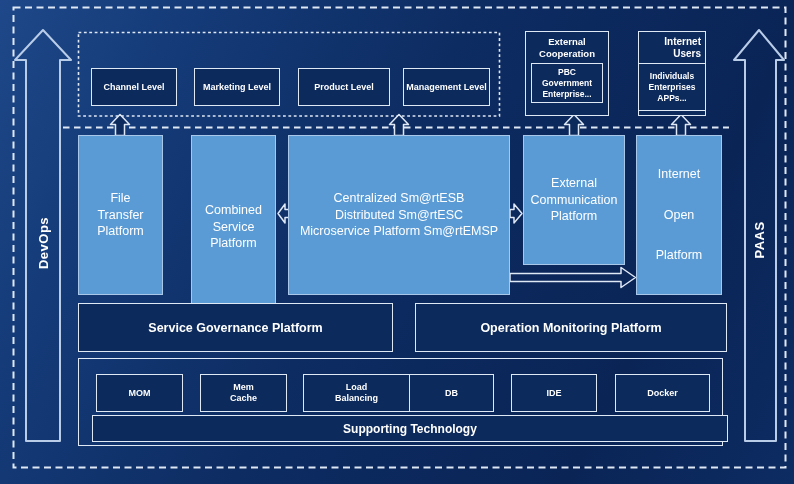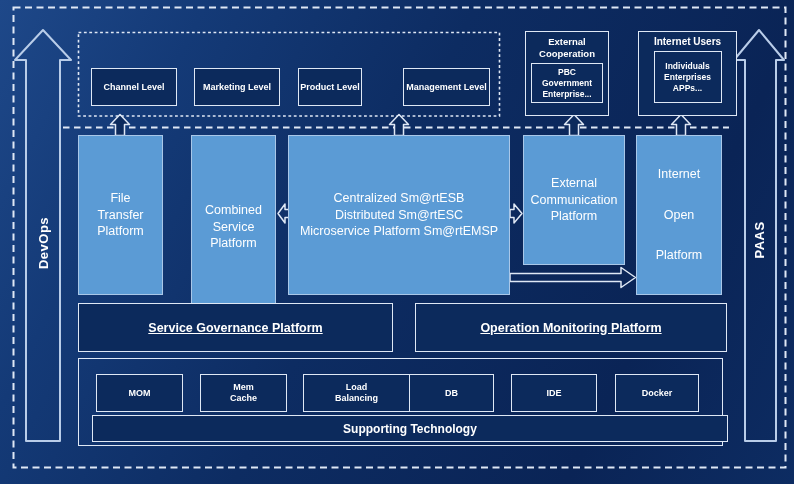--- a/index.html
+++ b/index.html
@@ -18,21 +18,21 @@
   .platform{
     background:var(--accent,#5b9bd5);border:1px solid var(--accent-border,#a9c7e8);
     display:flex;flex-direction:column;align-items:center;justify-content:center;
     text-align:center;font-size:12.5px;line-height:16.5px;font-weight:400;
   }
   .darkbox{
     background:var(--panel,#0c2a5c);border:1.5px solid var(--line,#dfe8f5);
     display:flex;flex-direction:column;align-items:center;justify-content:center;text-align:center;
   }
   .levelbox{font-size:9px;font-weight:700;line-height:11px;}
-  .govbox{font-size:12.5px;font-weight:600;text-decoration:underline;}
+  .govbox{font-size:12.5px;font-weight:600;}
   .smallbox{font-size:9px;font-weight:600;line-height:11px;}
   .bar{font-size:12px;font-weight:700;}
   .topbox{justify-content:flex-start;padding:4px 4px;}
   .topbox .title{font-size:9.5px;font-weight:600;line-height:12px;}
   .topbox .title.bold{font-size:10px;font-weight:700;}
   .member{
     border:1px solid var(--line,#dfe8f5);background:var(--panel,#0c2a5c);
     font-size:8.5px;font-weight:600;line-height:11px;
     display:flex;flex-direction:column;align-items:center;justify-content:center;margin-top:3px;
   }
@@ -65,35 +65,35 @@
     <path class="flowarrow" d="M289,209.5 L285,209.5 L285,204 L278,213.5 L285,223 L285,217.5 L289,217.5 Z"></path>
     <path class="flowarrow" d="M510,209.5 L514,209.5 L514,204 L522,213.5 L514,223 L514,217.5 L510,217.5 Z"></path>
     <path class="flowarrow" d="M510,273.5 H621 V267.5 L635.5,277.5 L621,287.5 V281.5 H510 Z"></path>
   </svg>
 
   <div class="vlabel" style="left:3px;top:203px;width:80px;height:80px;">DevOps</div>
   <div class="vlabel" style="left:719px;top:200px;width:80px;height:80px;">PAAS</div>
 
   <div class="abs darkbox levelbox" style="left:91px;top:68px;width:86px;height:38px;text-align:center;">Channel Level</div>
   <div class="abs darkbox levelbox" style="left:194px;top:68px;width:86px;height:38px;">Marketing Level</div>
-  <div class="abs darkbox levelbox" style="left:298px;top:68px;width:64px;height:38px;">Product Level</div>
+  <div class="abs darkbox levelbox" style="left:298px;top:68px;width:92px;height:38px;">Product Level</div>
   <div class="abs darkbox levelbox" style="left:403px;top:68px;width:87px;height:38px;">Management Level</div>
 
   <div class="abs darkbox topbox" style="left:525px;top:31px;width:84px;height:85px;">
     <div class="title">
         <div>External</div>
         <div>Cooperation</div>
       </div>
     <div class="member" style="width:70px;height:38px;">
         <div>PBC Government</div>
         <div>Enterprise...</div>
       </div>
   </div>
 
-  <div class="abs darkbox topbox" style="left:638px;top:31px;width:99px;height:85px;">
+  <div class="abs darkbox topbox" style="left:638px;top:31px;width:68px;height:85px;text-align:right;">
     <div class="title bold">Internet Users</div>
     <div class="member" style="width:66px;height:50px;">
         <div>Individuals</div>
         <div>Enterprises</div>
         <div>APPs...</div>
       </div>
   </div>
 
   <div class="abs platform" style="left:78px;top:135px;width:85px;height:160px;">
       <div>File</div>
@@ -135,18 +135,18 @@
   <div class="abs darkbox smallbox" style="left:303px;top:374px;width:107px;height:38px;">
       <div>Load</div>
       <div>Balancing</div>
     </div>
   <div class="abs darkbox smallbox" style="left:409px;top:374px;width:85px;height:38px;">
       <div>DB</div>
     </div>
   <div class="abs darkbox smallbox" style="left:511px;top:374px;width:86px;height:38px;">
       <div>IDE</div>
     </div>
-  <div class="abs darkbox smallbox" style="left:615px;top:374px;width:84px;height:38px;">
+  <div class="abs darkbox smallbox" style="left:615px;top:374px;width:95px;height:38px;">
       <div>Docker</div>
     </div>
   <div class="abs darkbox bar" style="left:92px;top:415px;width:636px;height:27px;">Supporting Technology</div>
 
 </div>
 
 </body></html>

